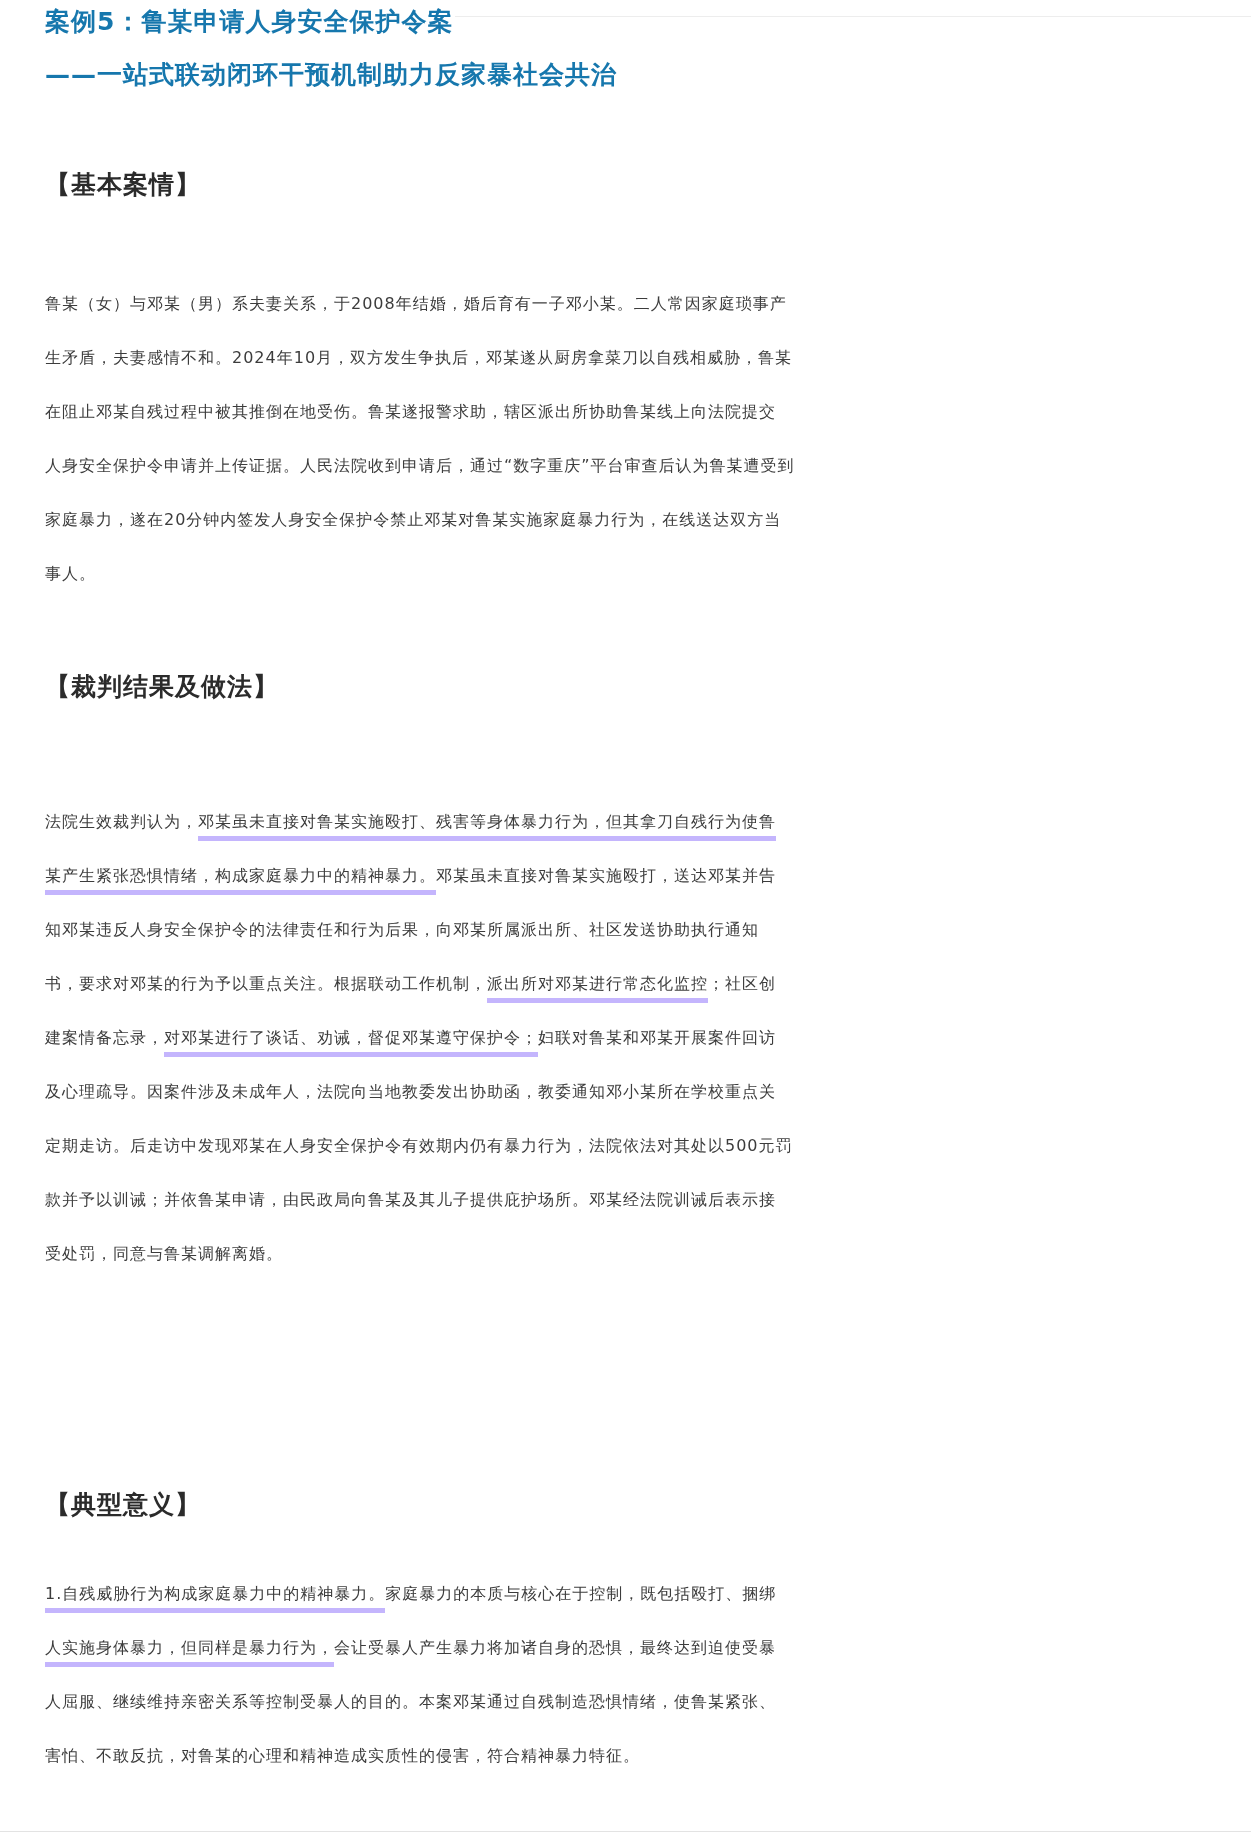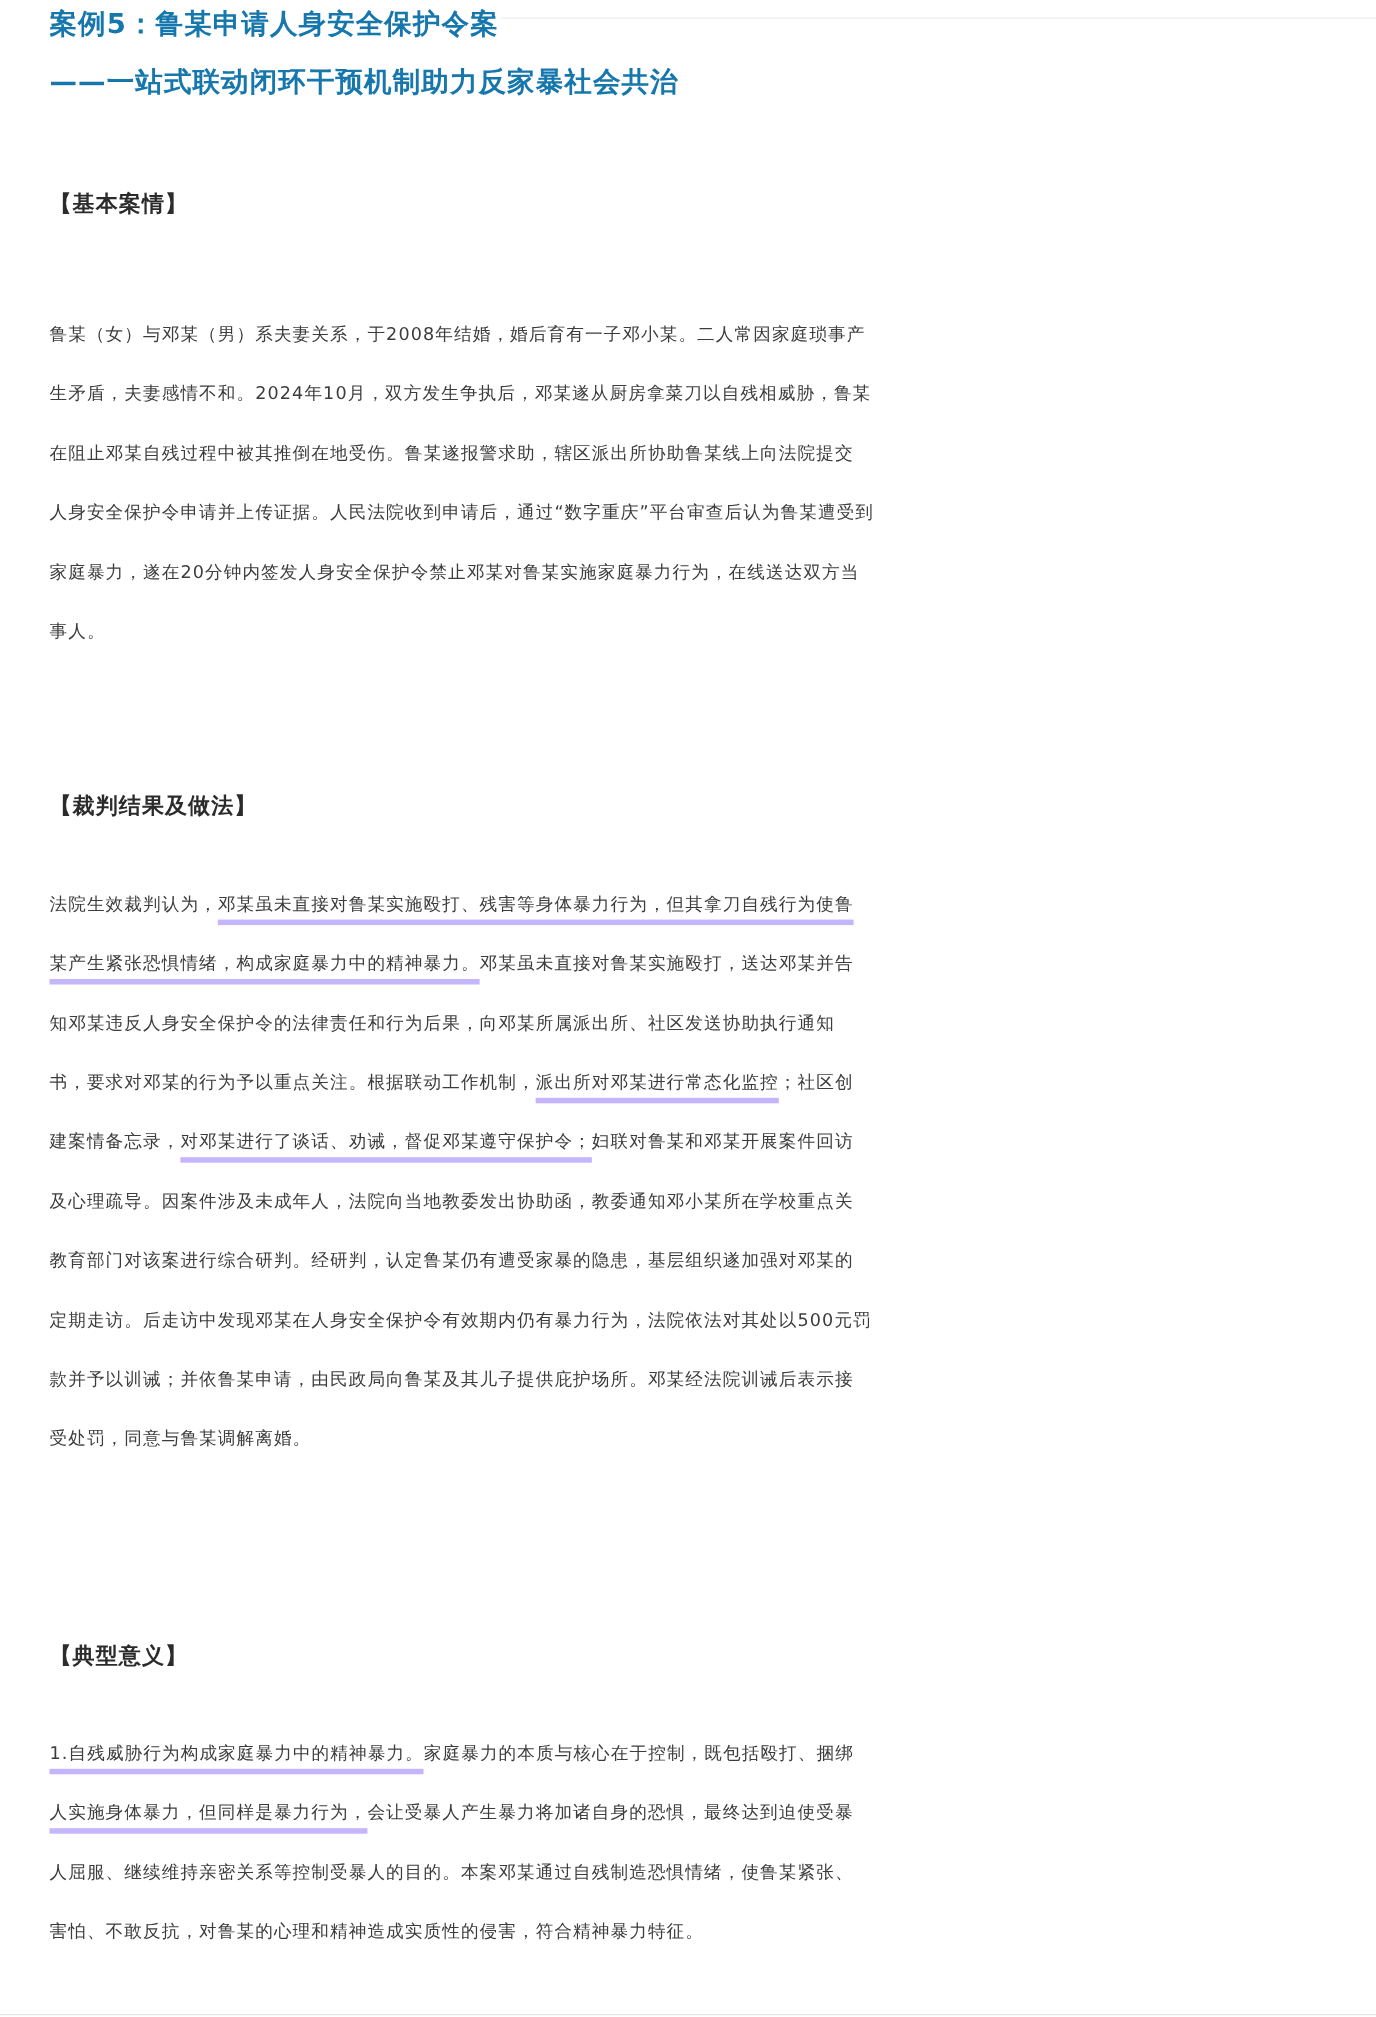--- a/index.html
+++ b/index.html
@@ -12,26 +12,26 @@
     overflow:hidden;
   }
   .abs{position:absolute;left:45px;margin:0;}
   .title,.subtitle{
     font-size:25px;font-weight:bold;line-height:34px;letter-spacing:1px;
     color:#1677ad;white-space:nowrap;
   }
   .title{top:5px;}
   .subtitle{top:58px;}
   h3.heading{
-    font-size:20px;font-weight:bold;color:#2b2b2b;
+    font-size:25px;font-weight:bold;color:#2b2b2b;
     line-height:34px;letter-spacing:1px;margin:0;white-space:nowrap;
   }
   #heading-1{top:168px;}
   #para-1{top:277px;}
-  #heading-2{top:715px;}
+  #heading-2{top:670px;}
   #para-2{top:795px;}
   #heading-3{top:1488px;}
   #para-3{top:1567px;}
   .para{width:1175px;}
   .para .line{
     height:54px;line-height:54px;
     font-size:16px;letter-spacing:1px;
     white-space:nowrap;
   }
   .para .line span.u{
@@ -62,21 +62,20 @@
     </div>
 
   <h3 class="abs heading" id="heading-2">【裁判结果及做法】</h3>
   <div class="abs para" id="para-2">
       <div class="line"><span class="n">法院生效裁判认为，</span><span class="u">邓某虽未直接对鲁某实施殴打、残害等身体暴力行为，但其拿刀自残行为使鲁</span></div>
       <div class="line"><span class="u">某产生紧张恐惧情绪，构成家庭暴力中的精神暴力。</span><span class="n">邓某虽未直接对鲁某实施殴打，送达邓某并告</span></div>
       <div class="line"><span class="n">知邓某违反人身安全保护令的法律责任和行为后果，向邓某所属派出所、社区发送协助执行通知</span></div>
       <div class="line"><span class="n">书，要求对邓某的行为予以重点关注。根据联动工作机制，</span><span class="u">派出所对邓某进行常态化监控</span><span class="n">；社区创</span></div>
       <div class="line"><span class="n">建案情备忘录，</span><span class="u">对邓某进行了谈话、劝诫，督促邓某遵守保护令；</span><span class="n">妇联对鲁某和邓某开展案件回访</span></div>
       <div class="line"><span class="n">及心理疏导。因案件涉及未成年人，法院向当地教委发出协助函，教委通知邓小某所在学校重点关</span></div>
-      <div class="line"><span class="n">教育部门对该案进行综合研判。经研判，认定鲁某仍有遭受家暴的隐患，基层组织遂加强对邓某的</span></div>
       <div class="line"><span class="n">定期走访。后走访中发现邓某在人身安全保护令有效期内仍有暴力行为，法院依法对其处以500元罚</span></div>
       <div class="line"><span class="n">款并予以训诫；并依鲁某申请，由民政局向鲁某及其儿子提供庇护场所。邓某经法院训诫后表示接</span></div>
       <div class="line"><span class="n">受处罚，同意与鲁某调解离婚。</span></div>
     </div>
 
   <h3 class="abs heading" id="heading-3">【典型意义】</h3>
   <div class="abs para" id="para-3">
       <div class="line"><span class="u">1.自残威胁行为构成家庭暴力中的精神暴力。</span><span class="n">家庭暴力的本质与核心在于控制，既包括殴打、捆绑</span></div>
       <div class="line"><span class="u">人实施身体暴力，但同样是暴力行为，</span><span class="n">会让受暴人产生暴力将加诸自身的恐惧，最终达到迫使受暴</span></div>
       <div class="line"><span class="n">人屈服、继续维持亲密关系等控制受暴人的目的。本案邓某通过自残制造恐惧情绪，使鲁某紧张、</span></div>

